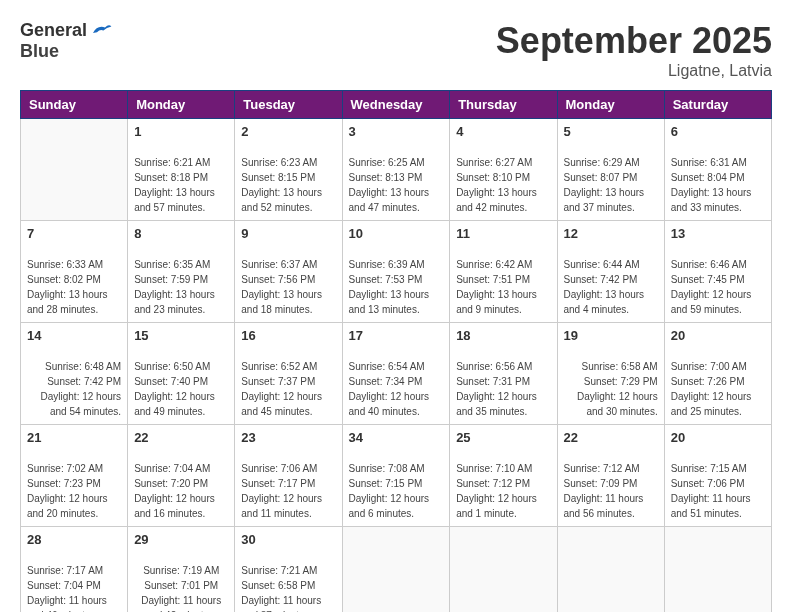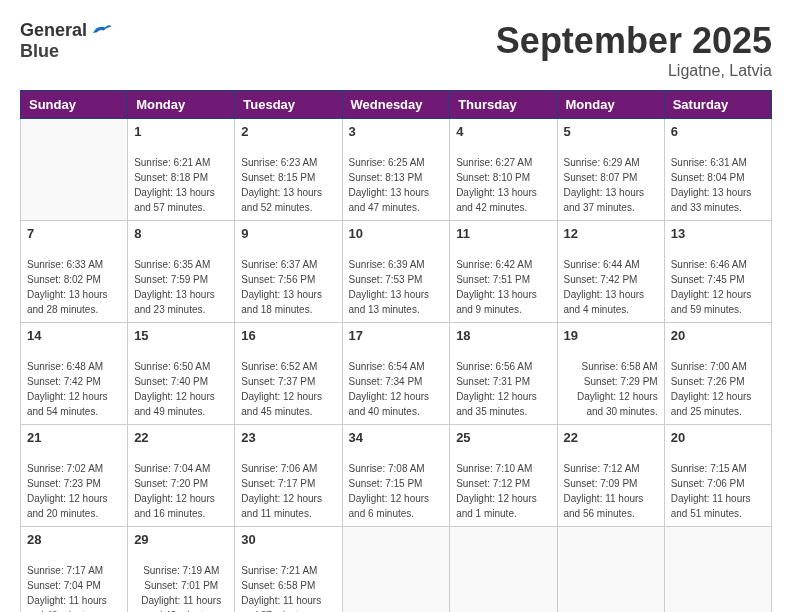--- a/index.html
+++ b/index.html
@@ -211,21 +211,21 @@
           <div class="day-number">13</div>
           <div class="day-info" style="white-space: pre-line;">Sunrise: 6:46 AM
 Sunset: 7:45 PM
 Daylight: 12 hours
 and 59 minutes.</div>
         </td>
       </tr>
       <tr>
         <td>
           <div class="day-number">14</div>
-          <div class="day-info" style="white-space: pre-line;">Sunrise: 6:48 AM
+          <div class="day-info" style="white-space: pre-line; text-align: right;">Sunrise: 6:48 AM
 Sunset: 7:42 PM
 Daylight: 12 hours
 and 54 minutes.</div>
         </td>
         <td>
           <div class="day-number">15</div>
           <div class="day-info" style="white-space: pre-line;">Sunrise: 6:50 AM
 Sunset: 7:40 PM
 Daylight: 12 hours
 and 49 minutes.</div>

